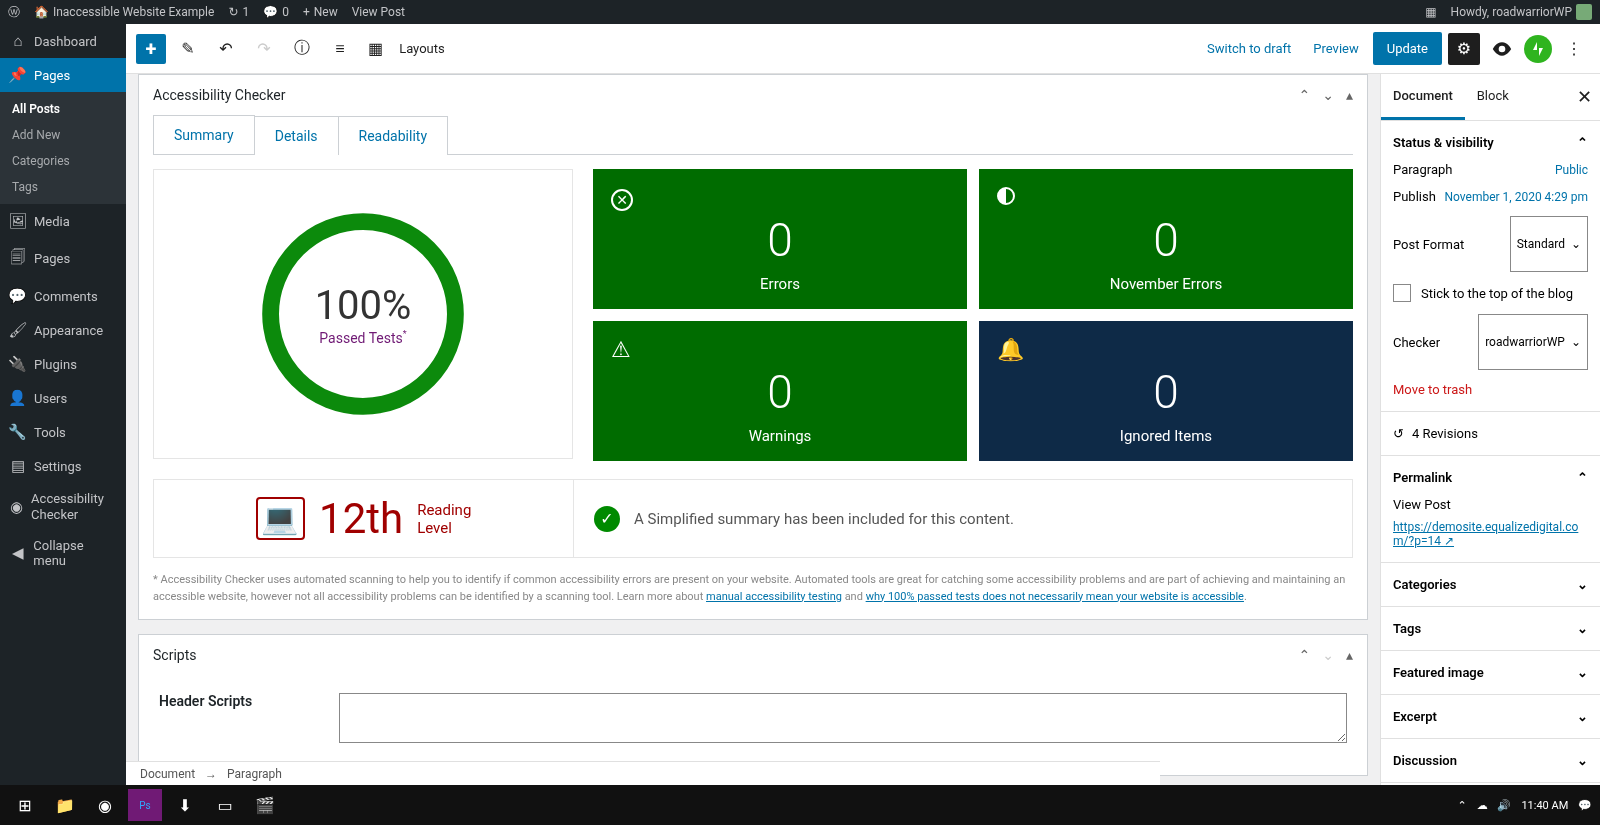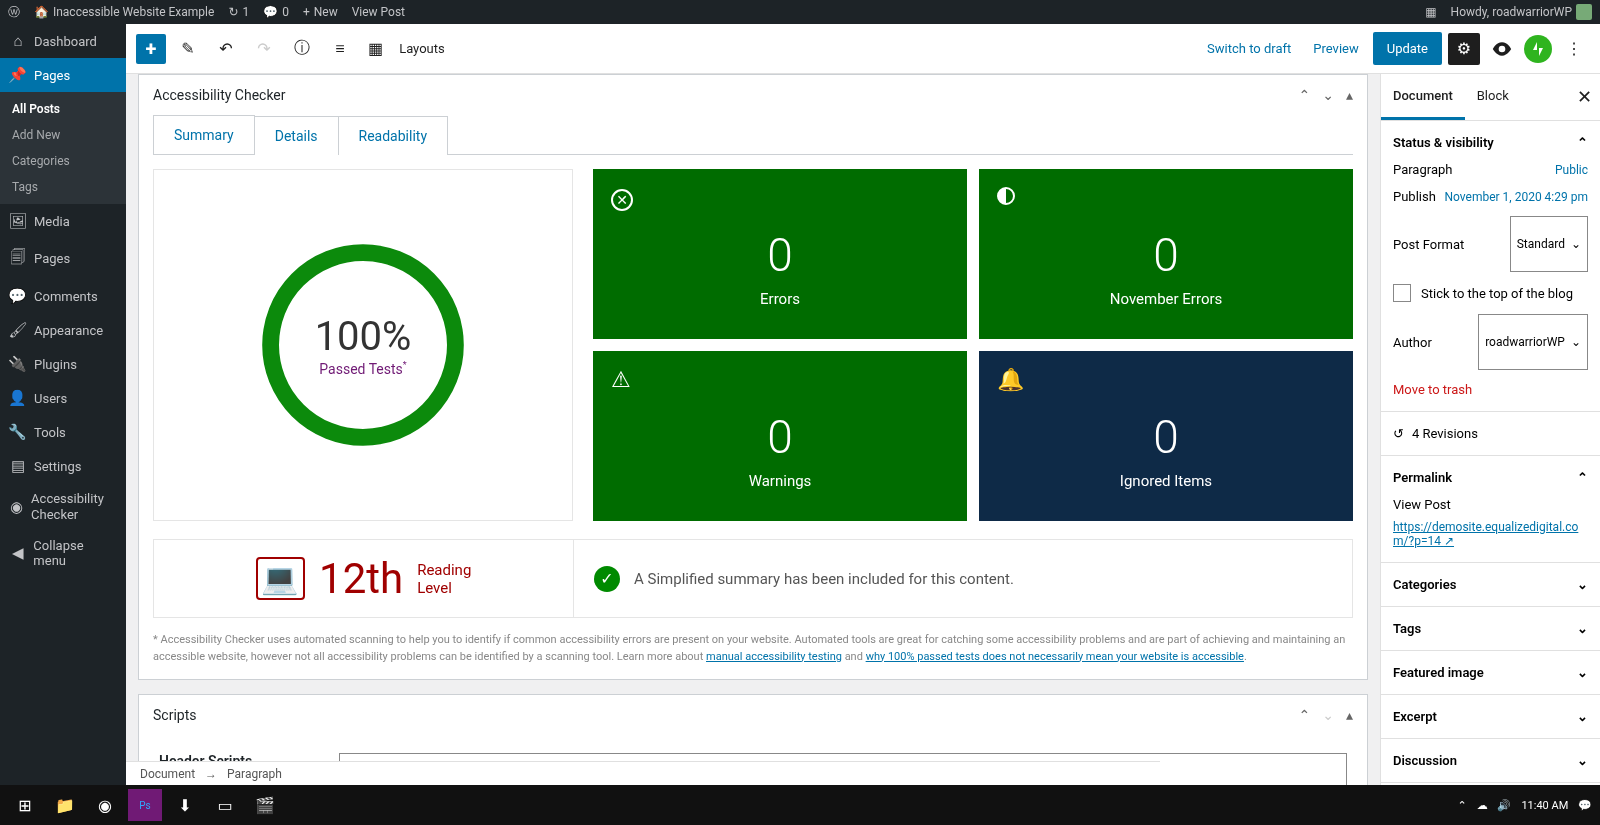--- a/index.html
+++ b/index.html
@@ -50,21 +50,21 @@
 
 
 .checker-tabs { display: flex; }
 .checker-tab { border: 1px solid #ccd0d4; border-bottom: none; padding: 11px 20px; font-size: 14px; margin-right: -1px; background: #fff; color: #0073aa; cursor: pointer; position: relative; }
 .checker-tab.active { border-top: 1px solid #ccd0d4; color: #0073aa; z-index: 2; }
 .checker-tab:not(.active) { top: 1px; }
 .checker-tabs-wrap { border-bottom: 1px solid #ccd0d4; margin-bottom: 14px; }
 
 
 .summary-grid { display: flex; gap: 20px; }
-.circle-panel { border: 1px solid #e5e5e5; width: 420px; height: 352px; display: flex; align-items: center; justify-content: center; }
+.circle-panel { border: 1px solid #e5e5e5; width: 420px; height: 290px; display: flex; align-items: center; justify-content: center; }
 .circle-wrap { position: relative; width: 210px; height: 210px; }
 .circle-wrap svg { width: 210px; height: 210px; }
 .circle-text { position: absolute; inset: 0; display: flex; flex-direction: column; align-items: center; justify-content: center; }
 .circle-text .pct { font-size: 40px; color: #333; font-weight: 400; }
 .circle-text .lbl { font-size: 14px; color: #701a75; }
 .circle-text .lbl sup { font-size: 9px; }
 
 .cards-grid { flex: 1; display: grid; grid-template-columns: 1fr 1fr; grid-template-rows: 1fr 1fr; gap: 12px; }
 .stat-card { background: #006c00; color: #fff; padding: 16px 18px; display: flex; flex-direction: column; position: relative; }
 .stat-card.navy { background: #0e2a47; }
@@ -366,21 +366,21 @@
           <span class="settings-select">
               <span>Standard</span> 
               <span>⌄</span>
             </span>
         </div>
         <div class="settings-row" style="justify-content:flex-start;gap:10px;">
           <span class="checkbox"></span>
           <span>Stick to the top of the blog</span>
         </div>
         <div class="settings-row">
-          <span>Author</span>
+          <span>Checker</span>
           <span class="settings-select">
               <span>roadwarriorWP</span> 
               <span>⌄</span>
             </span>
         </div>
         <div class="settings-row">
           <span class="trash-link">Move to trash</span>
         </div>
       </div>
 

